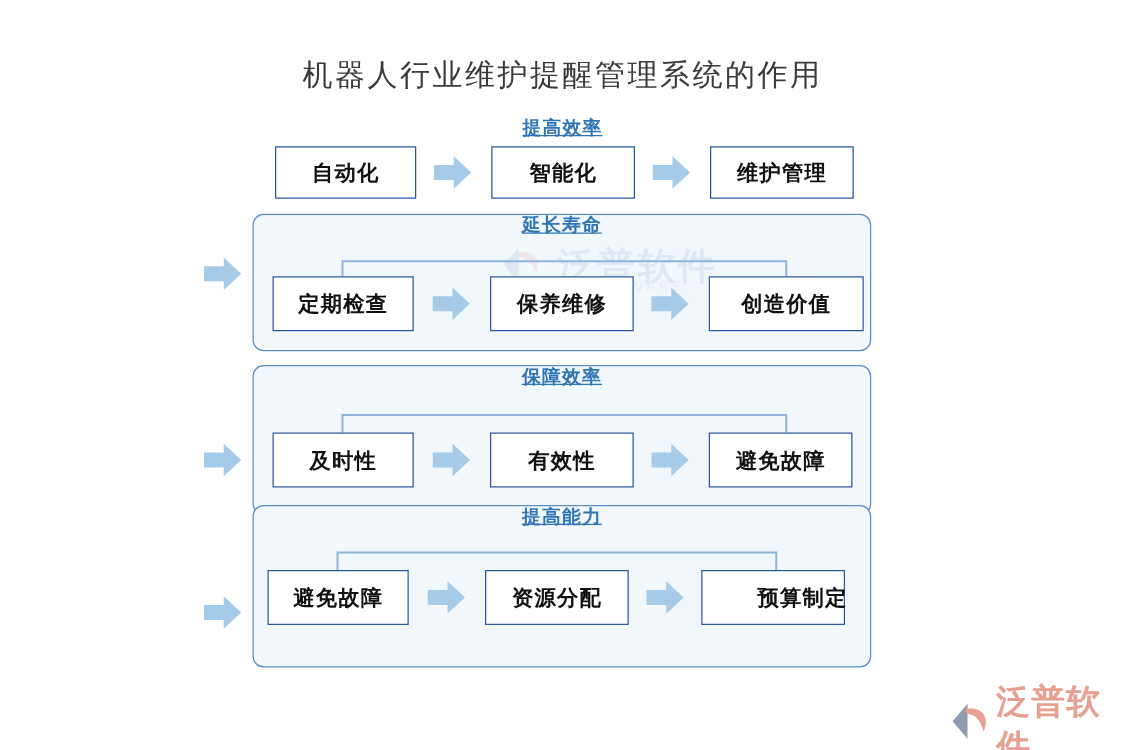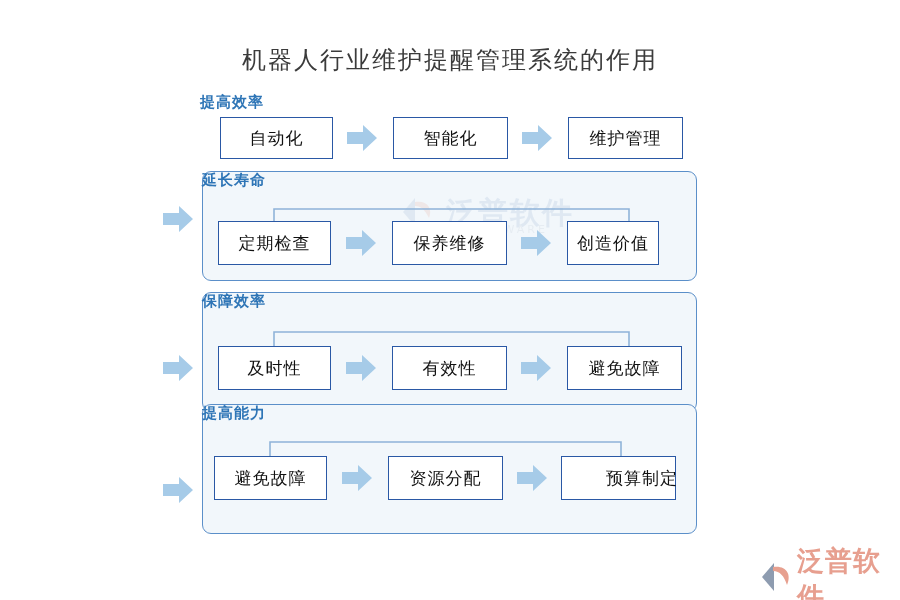--- a/index.html
+++ b/index.html
@@ -30,24 +30,26 @@
   }
 
   
   .section {
     position: absolute;
   }
   .section-label {
     position: absolute;
     top: 0;
     width: 100%;
+    text-align: center;
     font-size: 15px;
     font-weight: bold;
     color: #2e75b6;
     letter-spacing: 1px;
+    text-decoration: underline;
   }
 
   
   .panel {
     position: absolute;
     left: 0;
     top: 0;
     width: 100%;
     height: 100%;
     box-sizing: border-box;
@@ -59,21 +61,21 @@
   
   .node {
     position: absolute;
     box-sizing: border-box;
     border: 1.6px solid #2a58a5;
     background: #ffffff;
     display: flex;
     align-items: center;
     justify-content: center;
     font-size: 17px;
-    font-weight: normal;
+    font-weight: bold;
     color: #111111;
     letter-spacing: 1px;
     white-space: nowrap;
   }
 
   
   .arrow {
     position: absolute;
     width: 30px;
     height: 26px;
@@ -212,21 +214,21 @@
   </div>
 
   <div class="node" style="left:190px; top:50px; width:115px; height:44px;">保养维修</div>
 
   <div class="arrow" style="left:319px; top:59px;">
     <svg width="30" height="26" viewBox="0 0 30 26">
       <path d="M0,7 L16,7 L16,0 L30,13 L16,26 L16,19 L0,19 Z" fill="#a6cbe8"></path>
     </svg>
   </div>
 
-  <div class="node" style="left:365px; top:50px; width:92px; height:44px;">创造价值</div>
+  <div class="node" style="left:365px; top:50px; width:124px; height:44px;">创造价值</div>
 </div>
 
 <div class="entry-arrow" style="left:163px; top:355px;">
   <svg width="30" height="26" viewBox="0 0 30 26">
     <path d="M0,7 L16,7 L16,0 L30,13 L16,26 L16,19 L0,19 Z" fill="#a6cbe8"></path>
   </svg>
 </div>
 
 <div class="section" style="left:202px; top:292px; width:495px; height:120px;">
 

